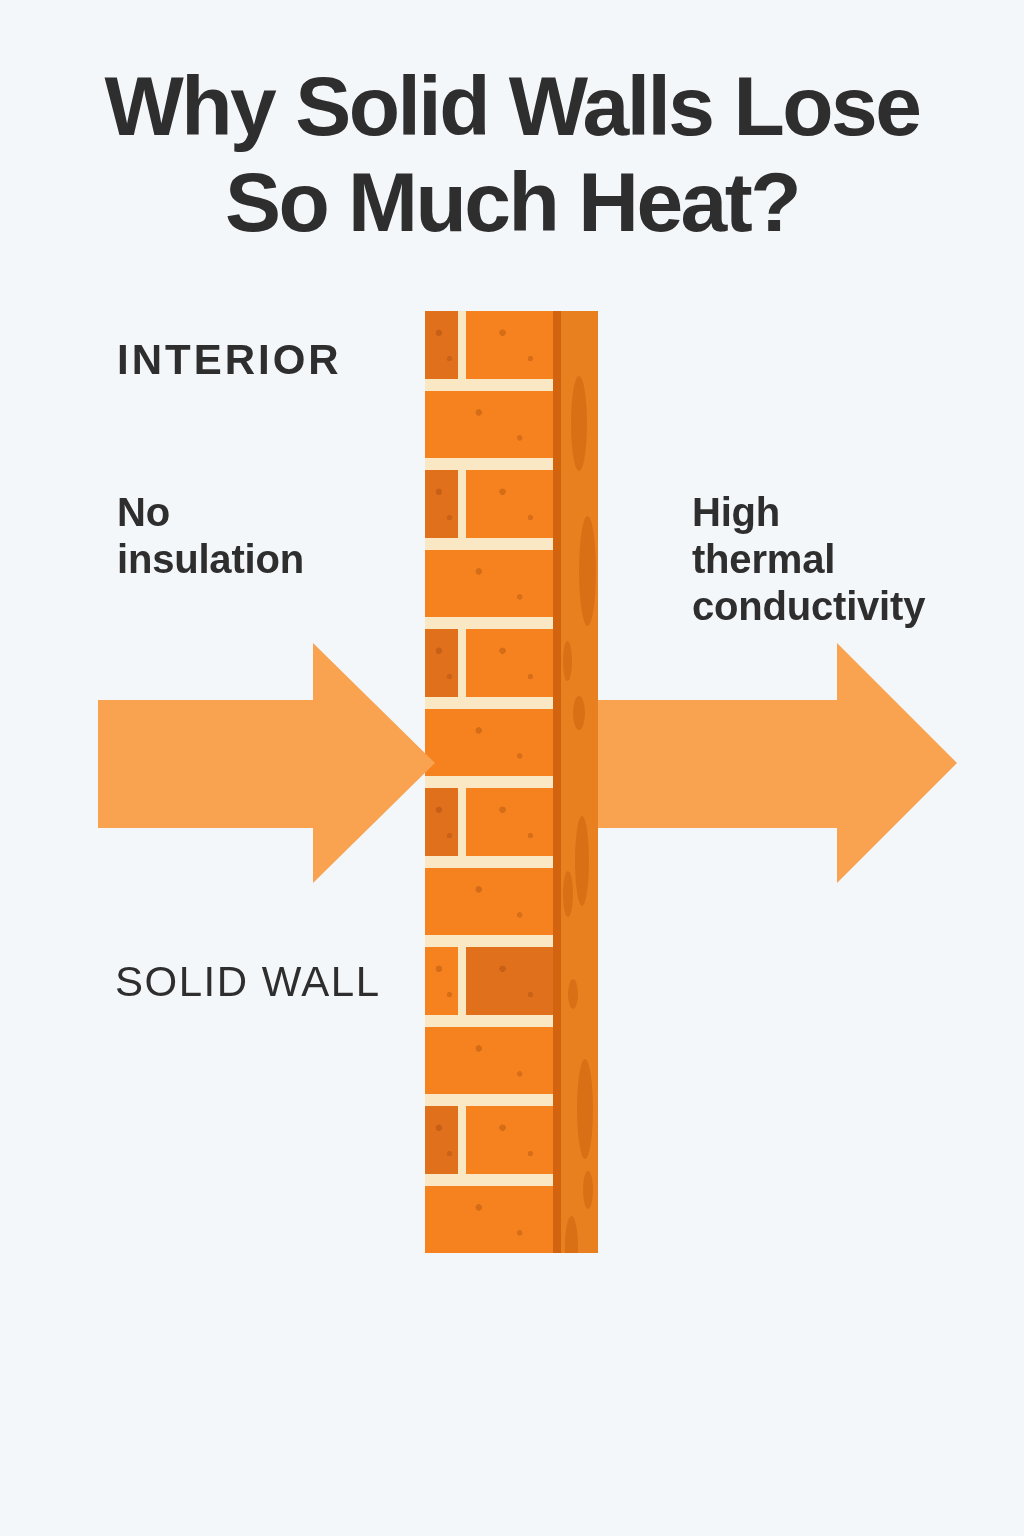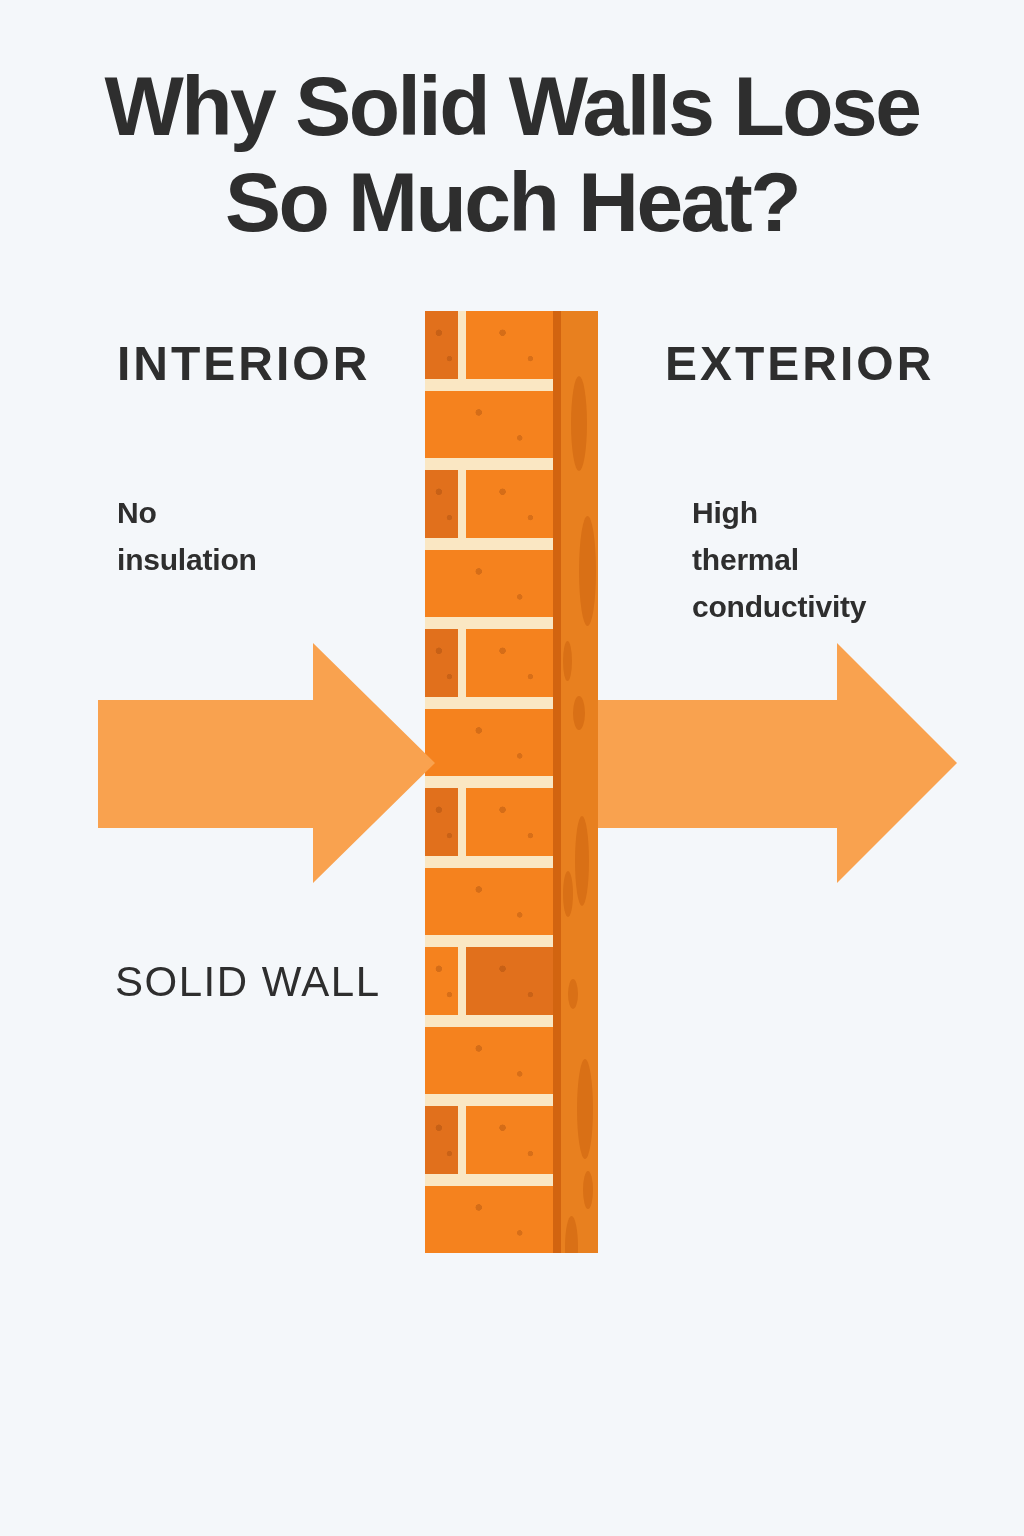--- a/index.html
+++ b/index.html
@@ -18,26 +18,26 @@
   .canvas{
     position:relative;width:1024px;height:1536px;margin:0 auto;
     background:var(--background);overflow:hidden;color:var(--text);padding-left:21px;
   }
   .pre{white-space:pre-line;}
   .title{
     position:absolute;top:58px;left:0;width:1024px;text-align:center;
     font-size:84px;line-height:96px;font-weight:700;letter-spacing:-2.5px;
   }
   .zone-label{
-    position:absolute;font-size:48px;font-weight:700;letter-spacing:3px;
+    position:absolute;font-size:42px;font-weight:700;letter-spacing:3px;
   }
   .interior{left:117px;top:336px;}
   .exterior{left:665px;top:336px;}
   .note{
-    position:absolute;font-size:30px;line-height:47px;font-weight:600;
+    position:absolute;font-size:40px;line-height:47px;font-weight:600;
     letter-spacing:-0.2px;
   }
   .note-left{left:117px;top:489px;}
   .note-right-top{left:692px;top:489px;}
   .note-right-bottom{left:692px;top:911px;}
   .solid-wall{
     position:absolute;left:115px;top:958px;
     font-size:42px;font-weight:400;letter-spacing:1.5px;
   }
   .heat-loss{
@@ -74,21 +74,20 @@
 </style>
 </head>
 <body>
 
 <div class="canvas">
 
   <div class="title pre">Why Solid Walls Lose
 So Much Heat?</div>
 
   <div class="zone-label interior">INTERIOR</div>
-  <div class="zone-label exterior">EXTERIOR</div>
 
   <div class="note note-left pre">No
 insulation</div>
   <div class="note note-right-top pre">High
 thermal
 conductivity</div>
 
   <div class="solid-wall">SOLID WALL</div>
 
   <div class="wall">

